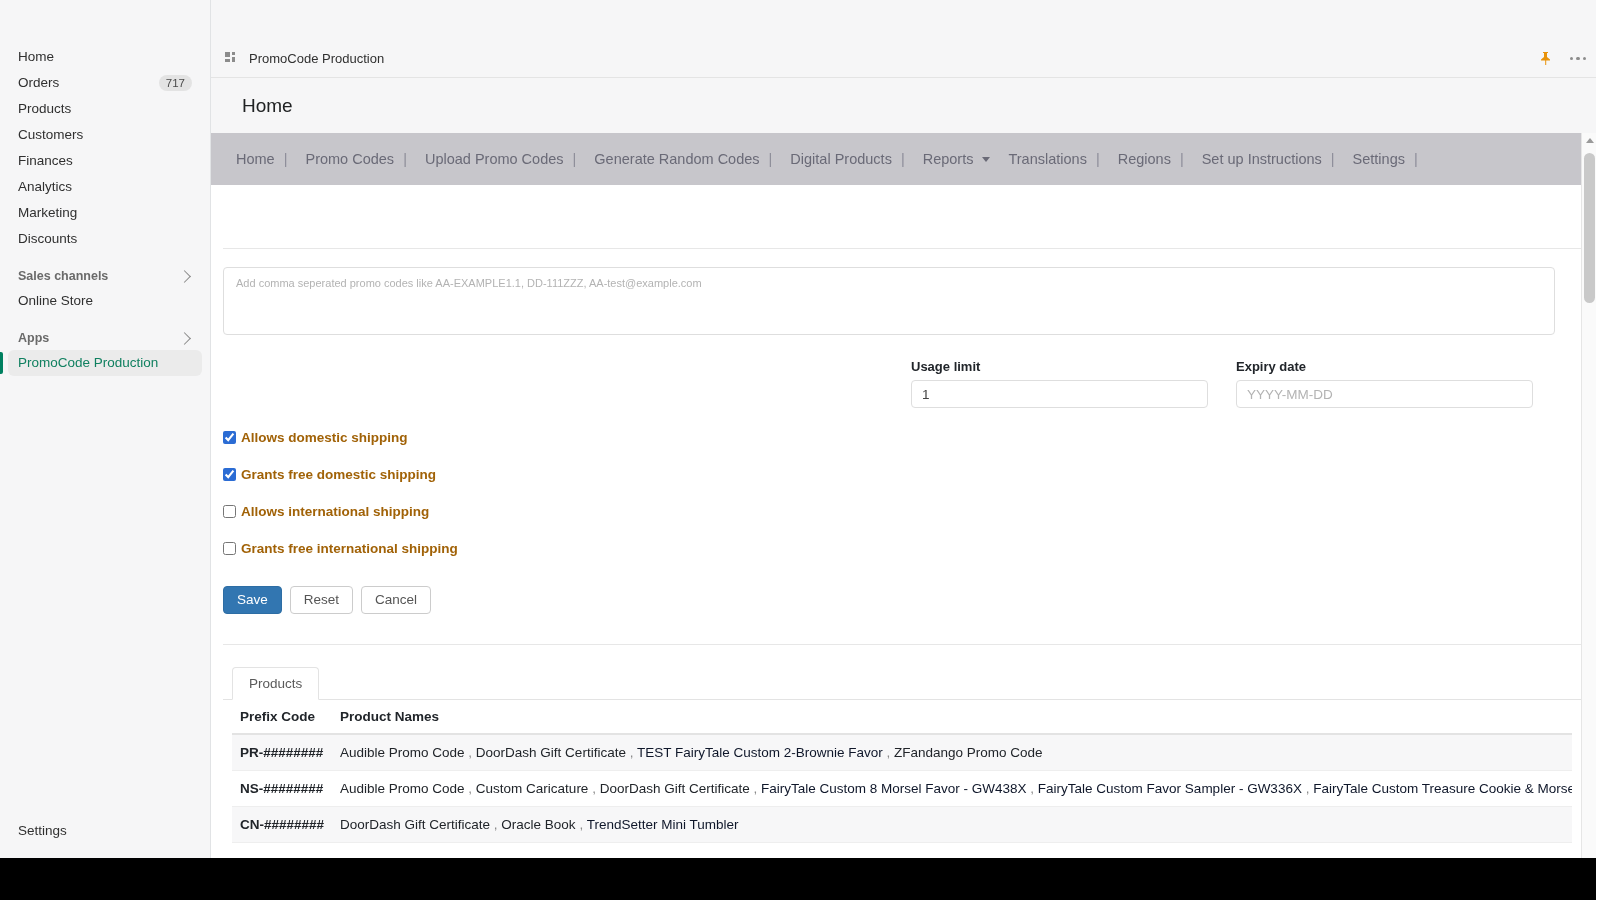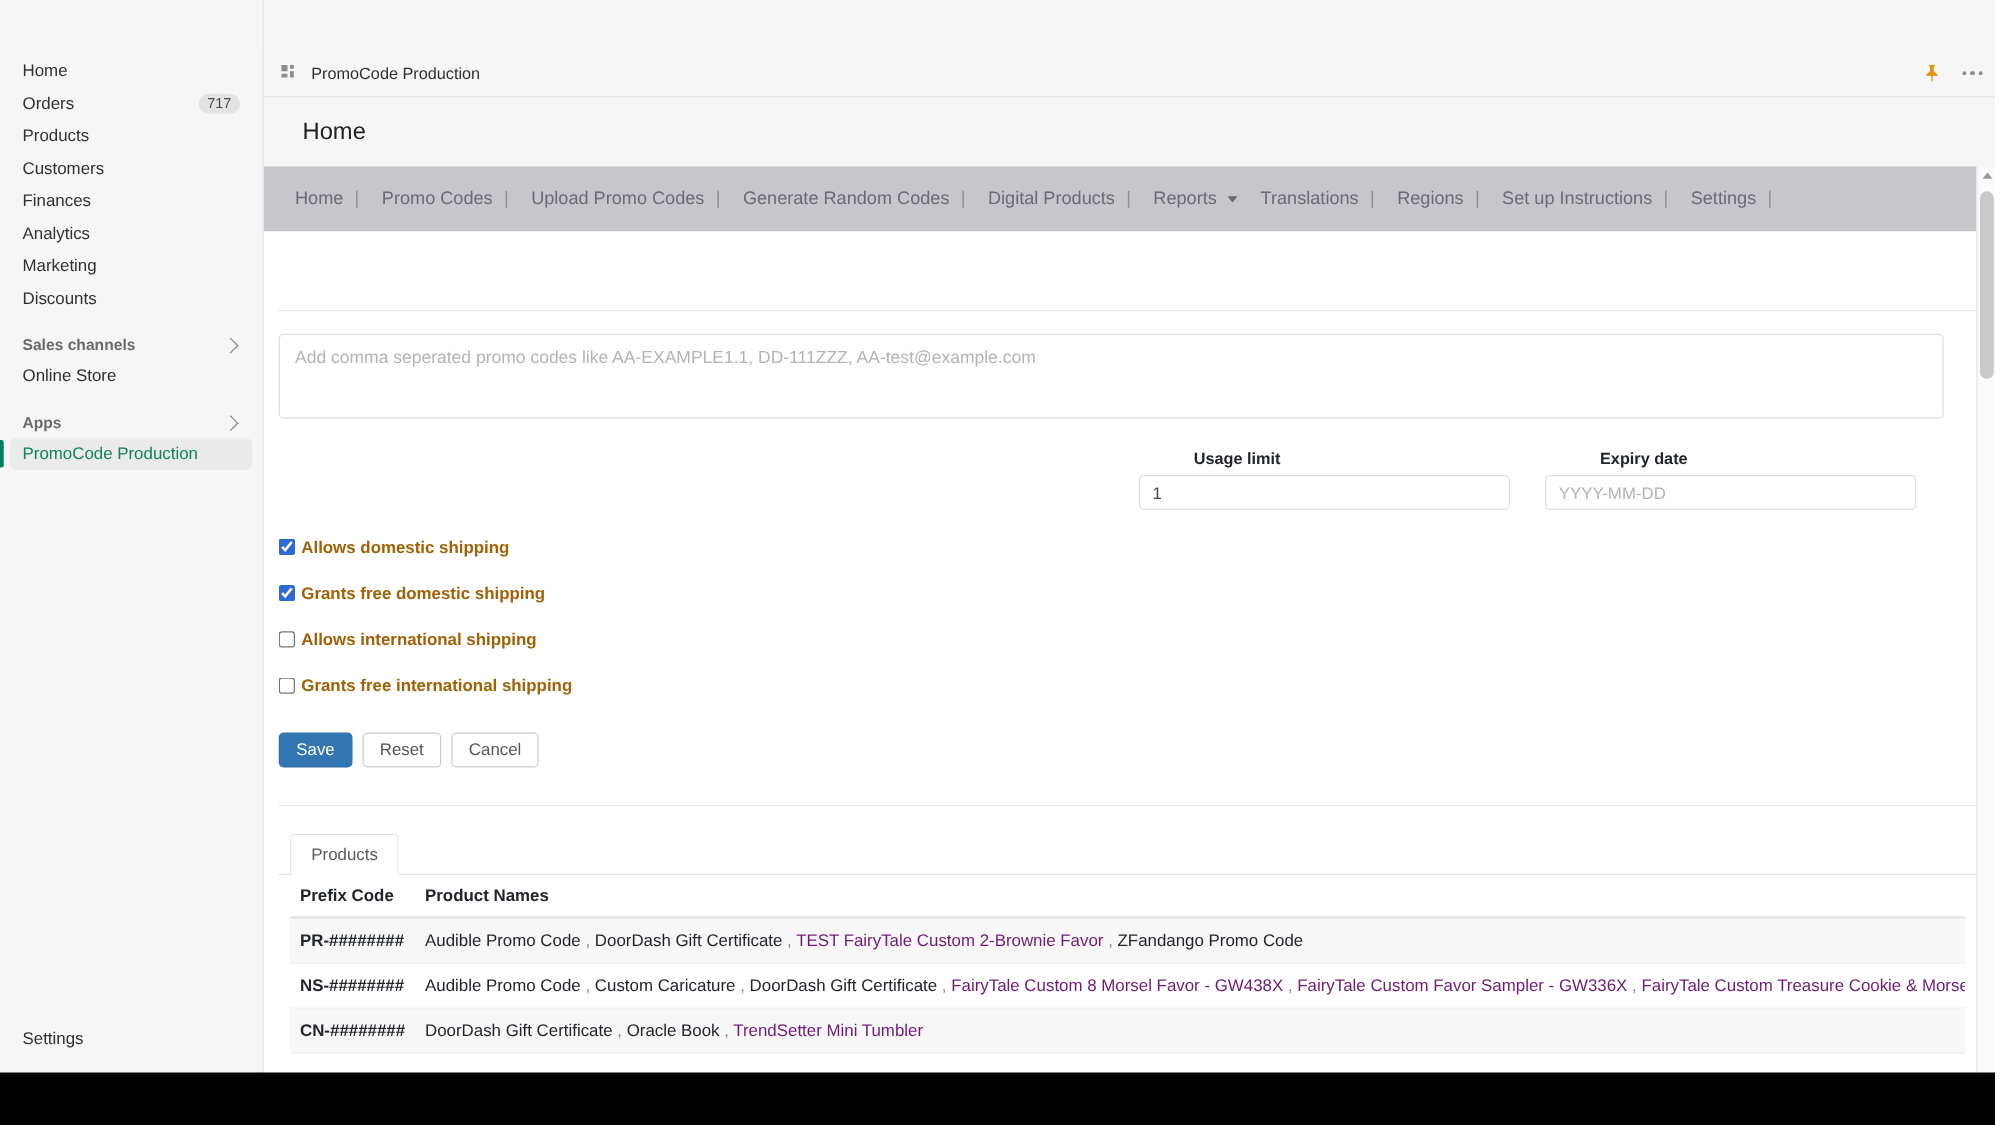--- a/index.html
+++ b/index.html
@@ -178,21 +178,21 @@
     background: #e7e7e7;
     margin: 63px 0 0 0;
   }
 
   #promo-textarea {
     display: block;
     width: 1332px;
     height: 68px;
     margin-top: 18px;
     padding: 9px 12px;
-    font-size: 14px;
+    font-size: 11px;
     font-family: "Liberation Sans", sans-serif;
     color: #555;
     border: 1px solid #dedede;
     border-radius: 4px;
     resize: none;
     outline: none;
   }
   #promo-textarea::placeholder { color: #b3b3b3; }
 
   .field-row {
@@ -200,21 +200,20 @@
     margin-top: 24px;
     padding-left: 688px;
     gap: 28px;
   }
   .field { width: 297px; }
   .field .flabel {
     font-size: 13px;
     font-weight: bold;
     color: #21252a;
     margin-bottom: 6px;
-    margin-left: 44px;
   }
   .field input {
     width: 100%;
     height: 28px;
     padding: 0 10px;
     font-size: 13.5px;
     font-family: "Liberation Sans", sans-serif;
     color: #444;
     border: 1px solid #dedede;
     border-radius: 4px;
@@ -308,21 +307,21 @@
   table.products td {
     font-size: 13.5px;
     color: #21252a;
     padding: 10px 8px;
     border-bottom: 1px solid #eeeeee;
     white-space: nowrap;
     overflow: hidden;
   }
   table.products tbody tr:nth-child(odd) { background: #f7f7f8; }
   table.products td.code { font-weight: bold; }
-  .plink { color: #701a75; }
+  .plink { color: #0f172a; }
   .pplain { color: #21252a; }
   .pcomma { color: #8a8a8a; }
 
   
   #vscroll {
     position: absolute;
     right: 0; top: 133px;
     width: 15px; height: 725px;
     background: #fafafa;
     border-left: 1px solid #e6e6e6;

